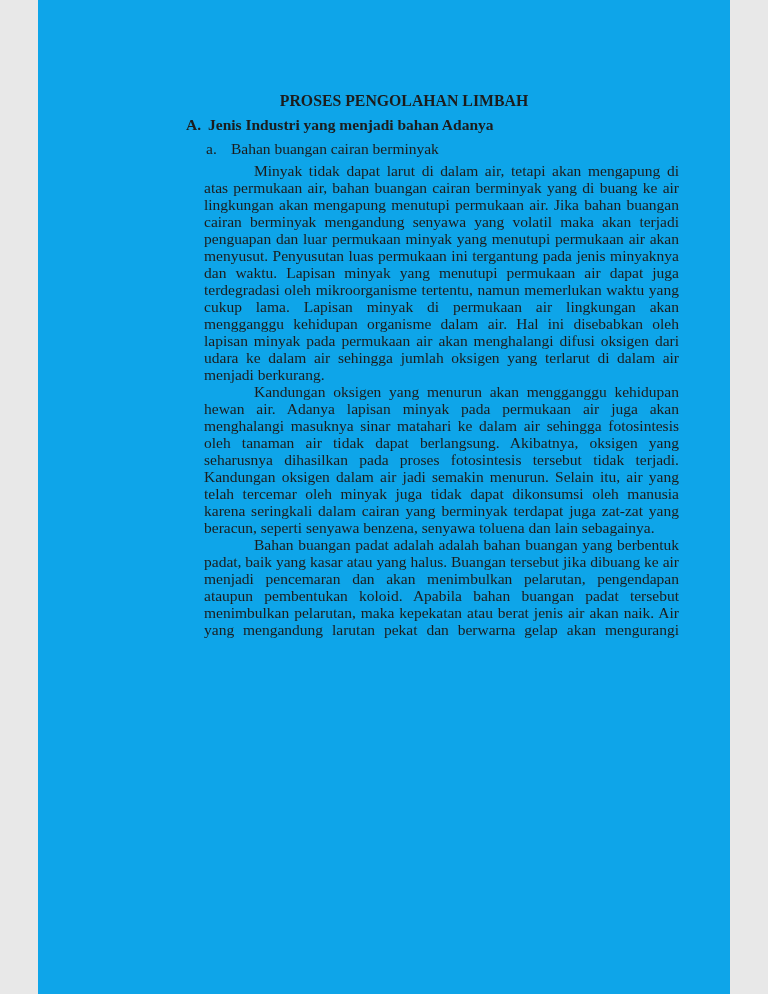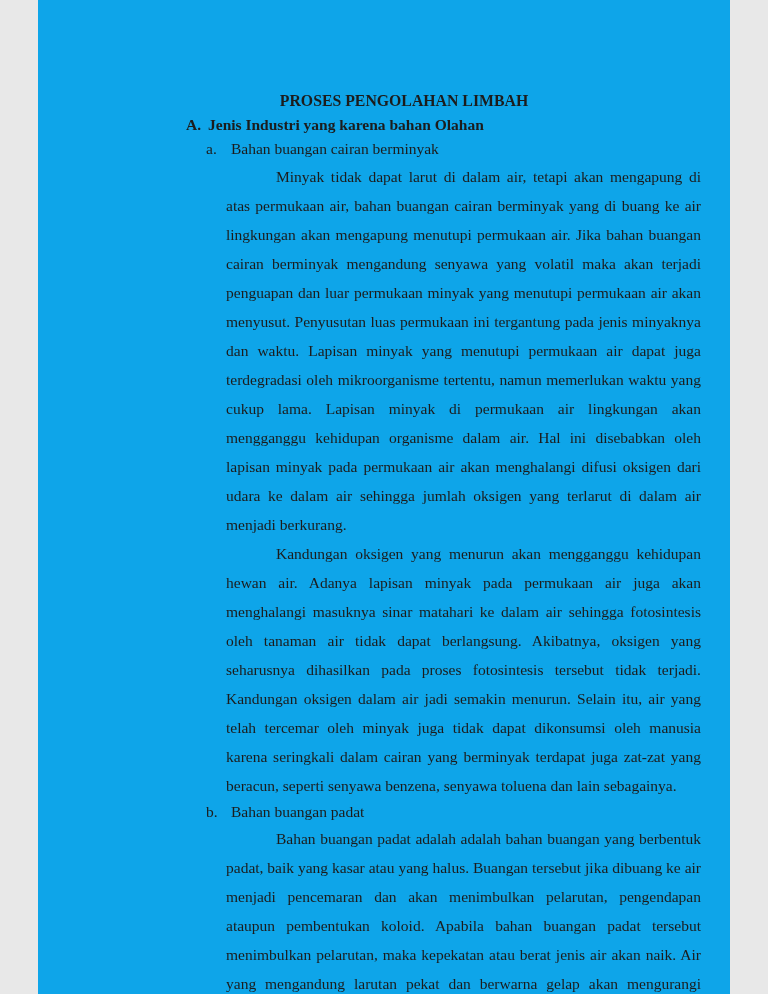--- a/index.html
+++ b/index.html
@@ -35,49 +35,46 @@
   .item-heading {
     font-weight: normal;
     padding-left: 20px;
     line-height: 24.2px;
   }
   .item-heading .item-label {
     display: inline-block;
     width: 25px;
   }
   .para {
-    margin: 0 0 0 40px;
+    margin: 0 0 0 18px;
     width: 475px;
     text-align: justify;
     text-indent: 50px;
-    line-height: 29px;
+    line-height: 17px;
   }
   .para.continues {
     text-align-last: justify;
   }
 </style>
 </head>
 <body>
 
 <div class="page">
 
   <h1 class="title">PROSES PENGOLAHAN LIMBAH</h1>
 
   <div class="section-heading">
-    <span class="sec-label">A.</span><span>Jenis Industri yang karena bahan Olahan</span>
+    <span class="sec-label">A.</span><span>Jenis Industri yang menjadi bahan Adanya</span>
   </div>
 
   <div>
     <div class="item-heading">
       <span class="item-label">a.</span><span>Bahan buangan cairan berminyak</span>
     </div>
     <p class="para">Minyak tidak dapat larut di dalam air, tetapi akan mengapung di atas permukaan air, bahan buangan cairan berminyak yang di buang ke air lingkungan akan mengapung menutupi permukaan air. Jika bahan buangan cairan berminyak mengandung senyawa yang volatil maka akan terjadi penguapan dan luar permukaan minyak yang menutupi permukaan air akan menyusut. Penyusutan luas permukaan ini tergantung pada jenis minyaknya dan waktu. Lapisan minyak yang menutupi permukaan air dapat juga terdegradasi oleh mikroorganisme tertentu, namun memerlukan waktu yang cukup lama. Lapisan minyak di permukaan air lingkungan akan mengganggu kehidupan organisme dalam air. Hal ini disebabkan oleh lapisan minyak pada permukaan air akan menghalangi difusi oksigen dari udara ke dalam air sehingga jumlah oksigen yang terlarut di dalam air menjadi berkurang.</p>
     <p class="para">Kandungan oksigen yang menurun akan mengganggu kehidupan hewan air. Adanya lapisan minyak pada permukaan air juga akan menghalangi masuknya sinar matahari ke dalam air sehingga fotosintesis oleh tanaman air tidak dapat berlangsung. Akibatnya, oksigen yang seharusnya dihasilkan pada proses fotosintesis tersebut tidak terjadi. Kandungan oksigen dalam air jadi semakin menurun. Selain itu, air yang telah tercemar oleh minyak juga tidak dapat dikonsumsi oleh manusia karena seringkali dalam cairan yang berminyak terdapat juga zat-zat yang beracun, seperti senyawa benzena, senyawa toluena dan lain sebagainya.</p>
   </div>
 
   <div>
-    <div class="item-heading">
-      <span class="item-label">b.</span><span>Bahan buangan padat</span>
-    </div>
     <p class="para continues">Bahan buangan padat adalah adalah bahan buangan yang berbentuk padat, baik yang kasar atau yang halus. Buangan tersebut jika dibuang ke air menjadi pencemaran dan akan menimbulkan pelarutan, pengendapan ataupun pembentukan koloid. Apabila bahan buangan padat tersebut menimbulkan pelarutan, maka kepekatan atau berat jenis air akan naik. Air yang mengandung larutan pekat dan berwarna gelap akan mengurangi</p>
   </div>
 
 </div>
 
 </body></html>

